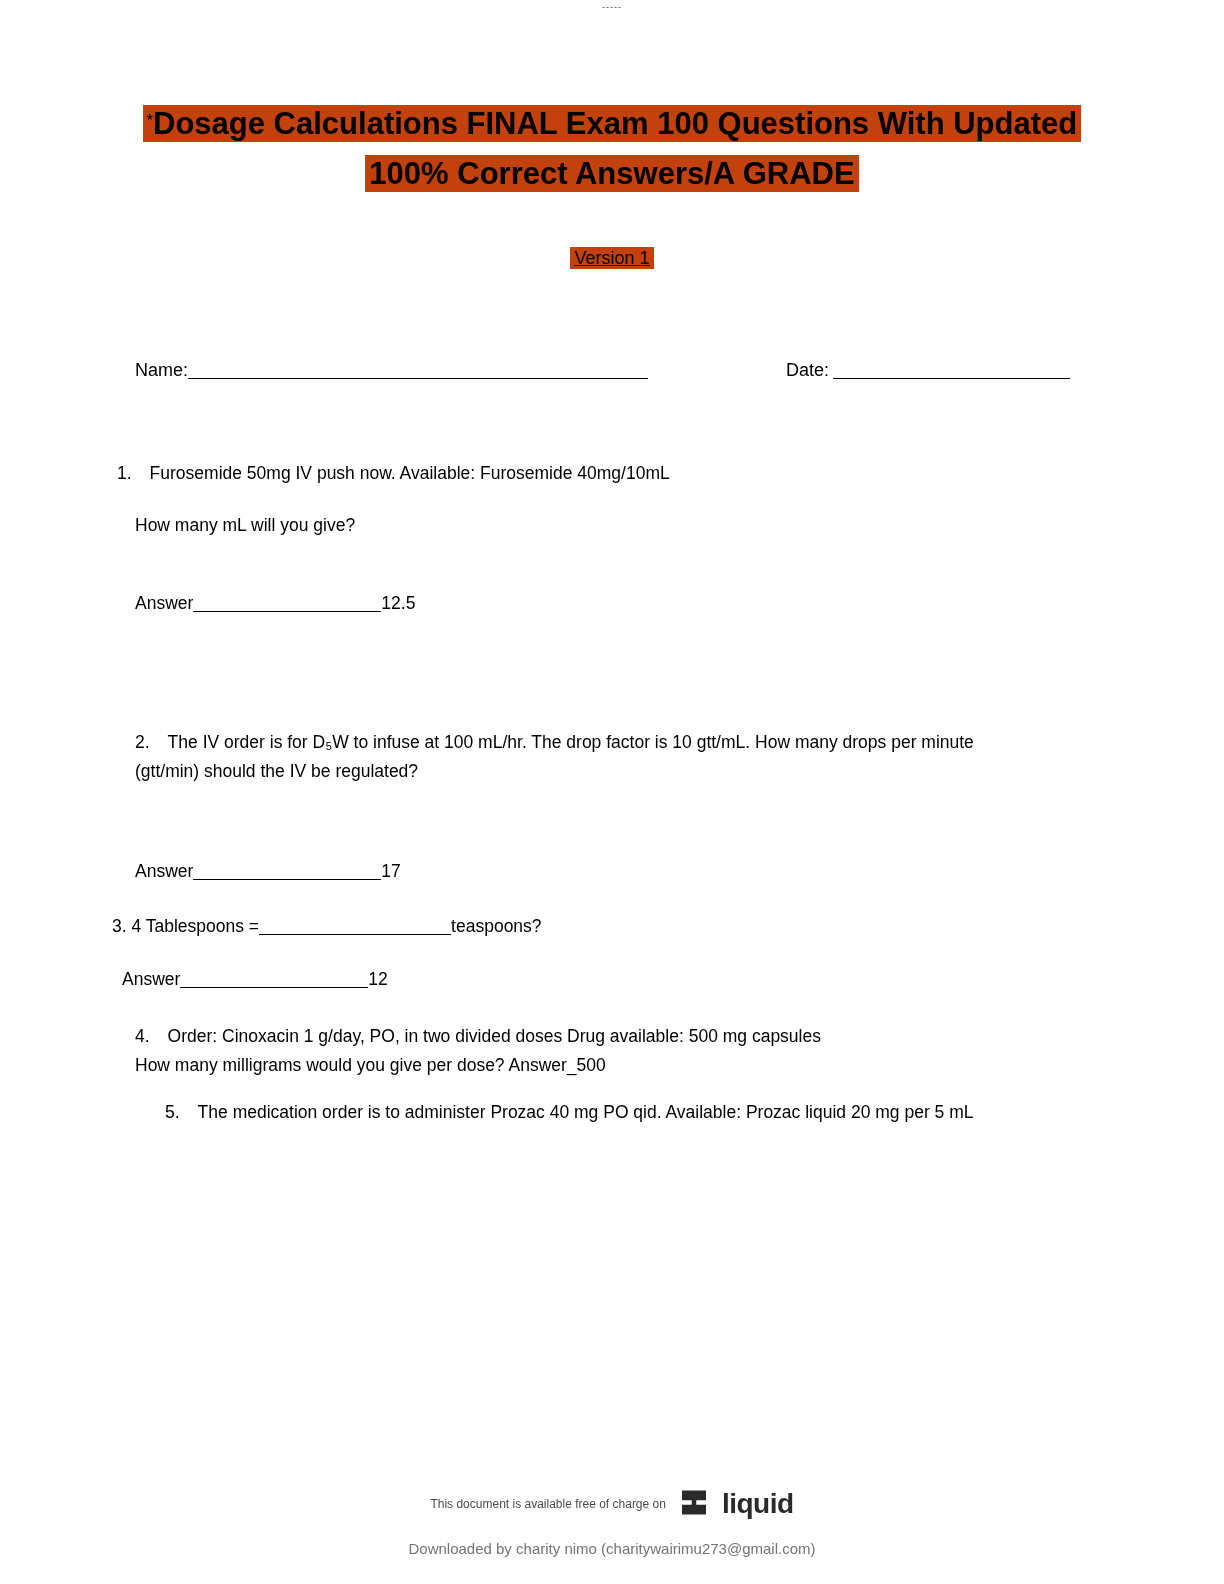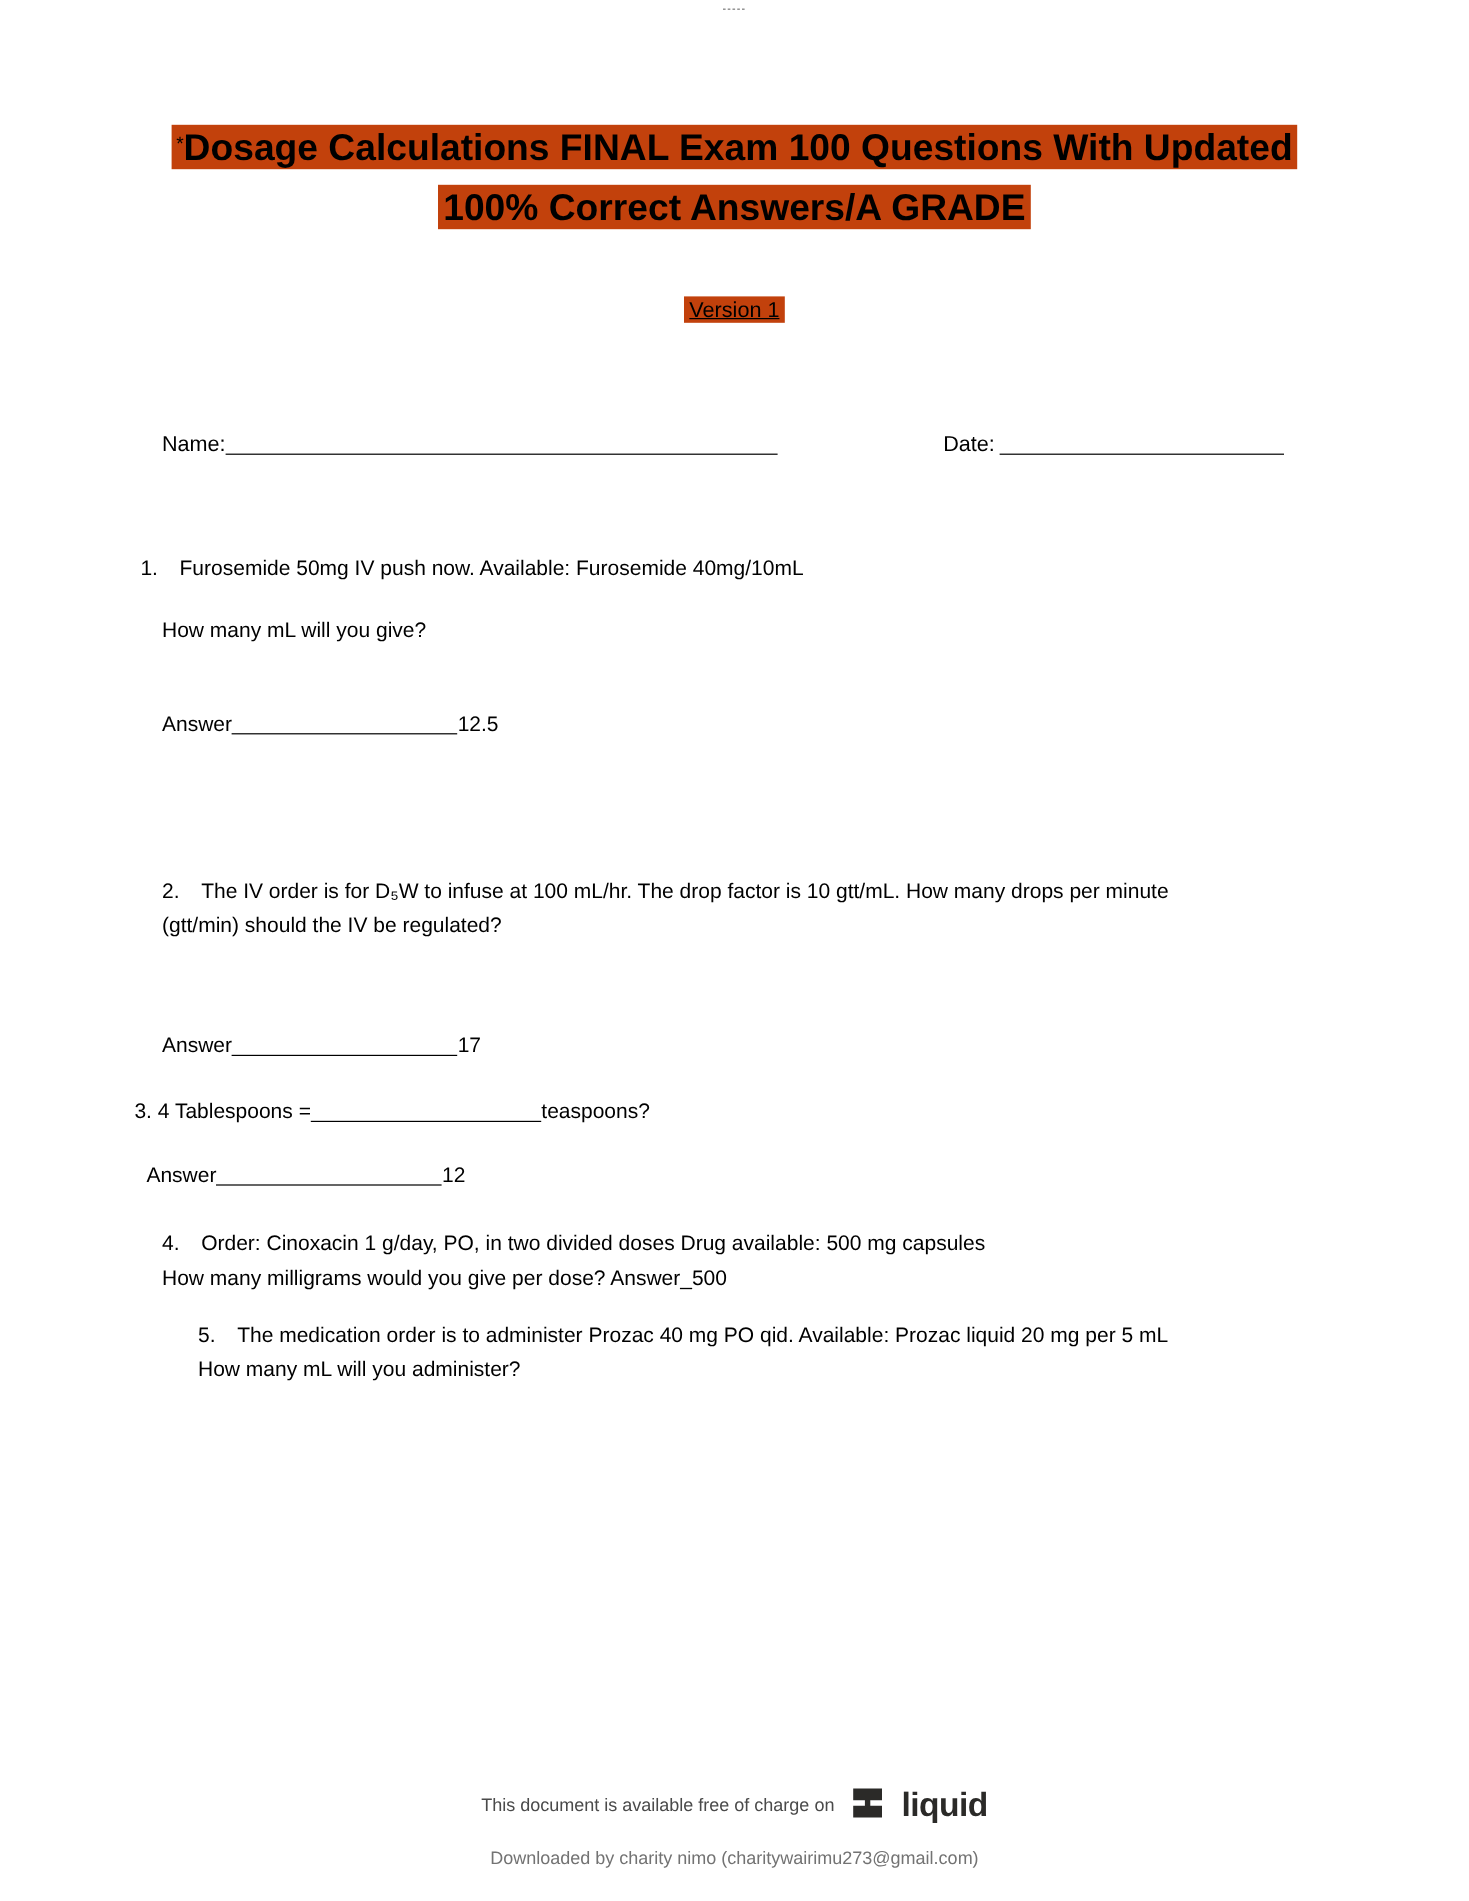--- a/index.html
+++ b/index.html
@@ -32,21 +32,21 @@
   .blank-date { width: 237px; }
   .blank-answer { width: 188px; }
   .blank-q3 { width: 192px; }
   .name-label, .date-label { font-size: 18px; }
   .qnum { display: inline-block; margin-right: 18px; }
   .qline { line-height: 29px; }
   .footer-row {
     top: 1486px; left: 0; width: 100%;
     display: flex; align-items: center; justify-content: center; gap: 10px;
   }
-  .footer-availability { font-size: 15px; color: #4a4a4a; }
+  .footer-availability { font-size: 12px; color: #4a4a4a; }
   .brand-wordmark {
     font-size: 28px; font-weight: bold; color: #2b2a28; letter-spacing: -0.5px;
   }
   .brand-icon { width: 36px; height: 36px; display: inline-block; }
   .downloaded-row {
     top: 1540px; left: 0; width: 100%;
     text-align: center; font-size: 15px; color: #737373;
   }
 </style>
 </head>
@@ -105,21 +105,20 @@
   <div class="qline">
     <span class="qnum">4.</span><span>Order: Cinoxacin 1 g/day, PO, in two divided doses Drug available: 500 mg capsules</span>
   </div>
   <div class="qline">How many milligrams would you give per dose? Answer_500</div>
 </div>
 
 <div class="abs body-text" style="top:1098px; left:135px; width:960px;margin-left:30px;">
   <div class="qline">
     <span class="qnum">5.</span><span>The medication order is to administer Prozac 40 mg PO qid. Available: Prozac liquid 20 mg per 5 mL</span>
   </div>
-  <div class="qline">How many mL will you administer?</div>
 </div>
 
 <div class="abs footer-row">
   <span class="footer-availability">This document is available free of charge on</span>
   <span class="brand-icon">
     <svg viewBox="0 0 48 48" width="36" height="36" aria-hidden="true">
       <path fill="#2b2a28" d="M8 6 H40 V19 H21 V25 H40 V38 H8 V25 H27 V19 H8 Z"></path>
     </svg>
   </span>
   <span class="brand-wordmark">liquid</span>

